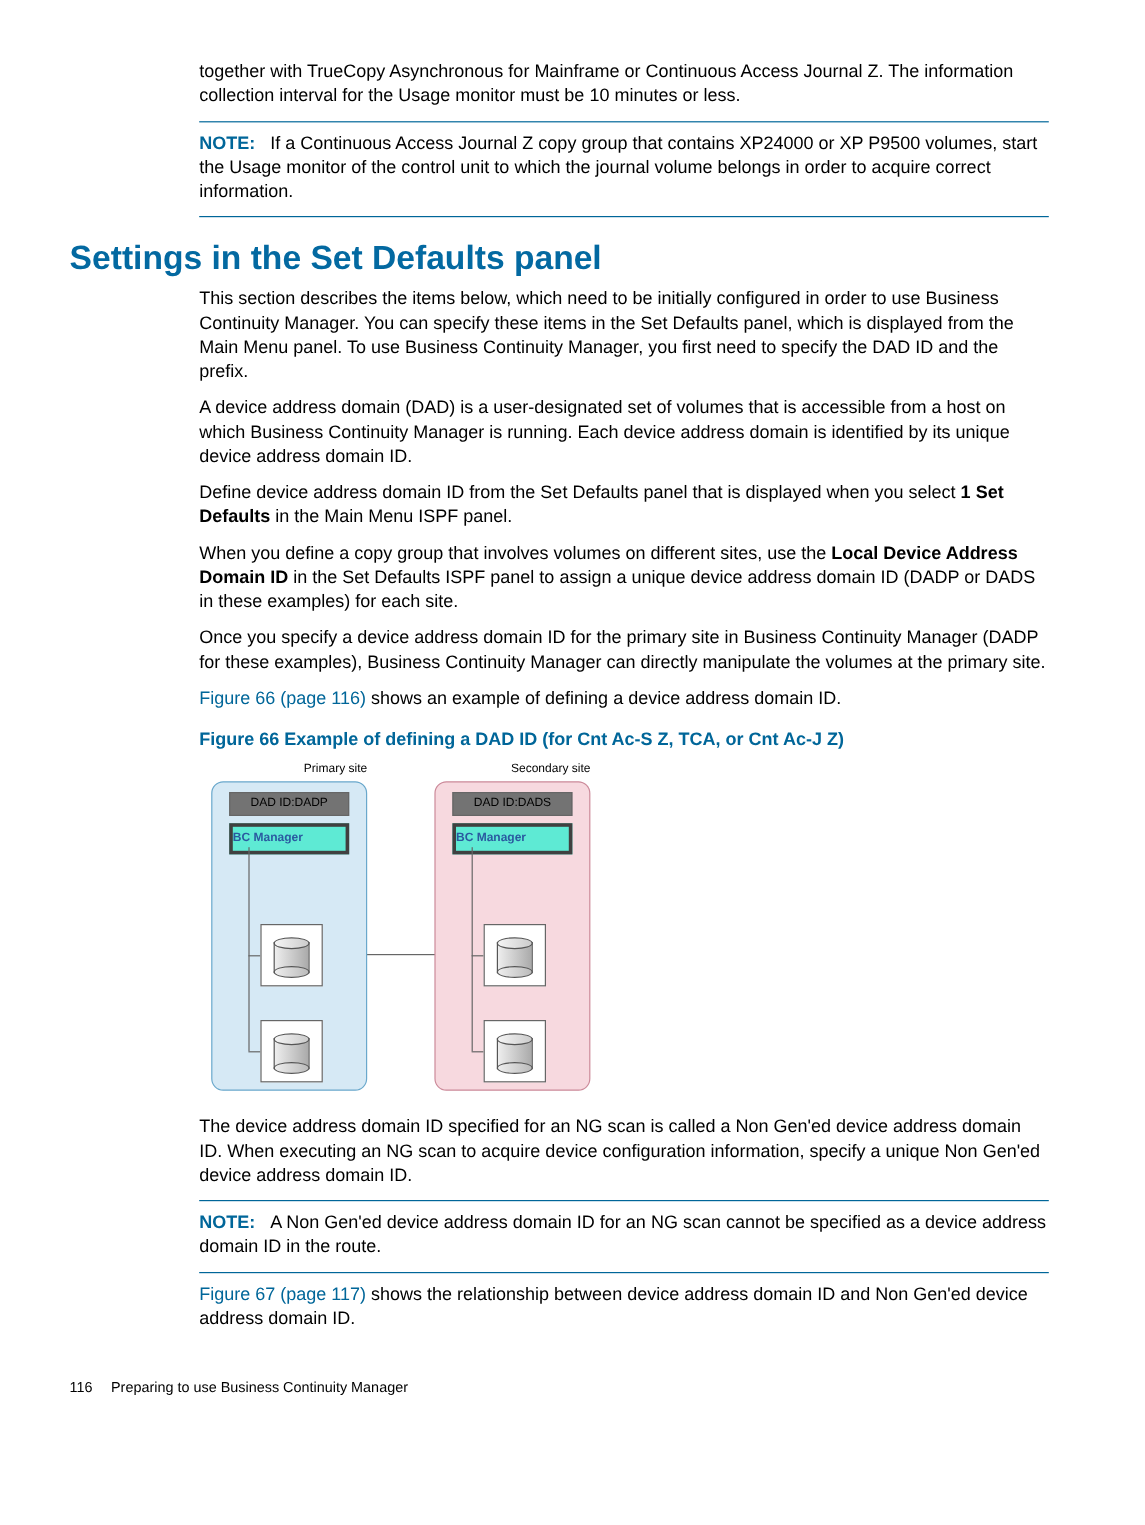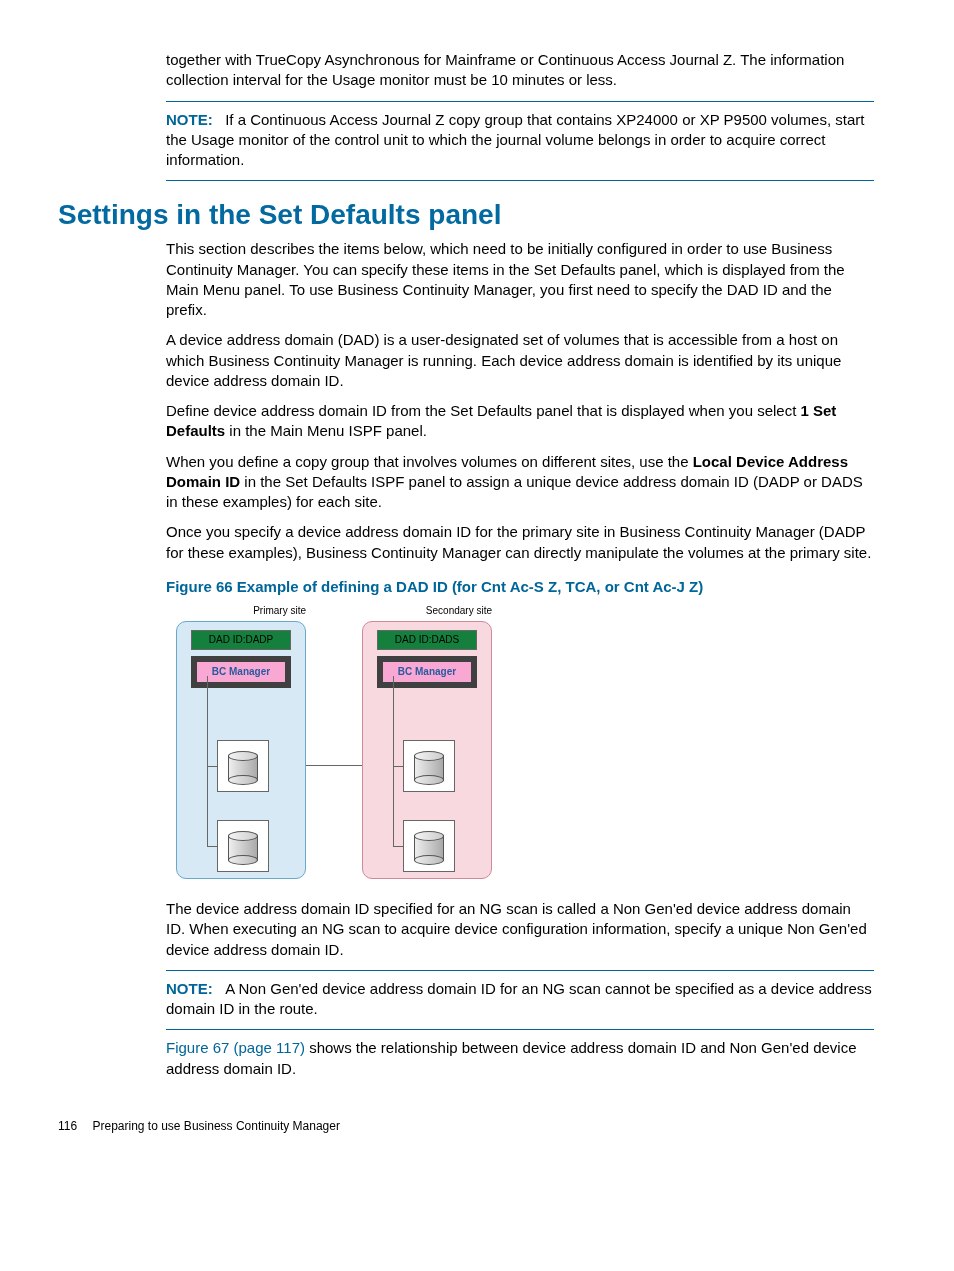--- a/index.html
+++ b/index.html
@@ -81,34 +81,33 @@
     height: 258px;
     border-radius: 10px;
     box-sizing: border-box;
   }
   .sitebox.primary { left: 10px; background: #d6e9f5; border: 1px solid #6aa8cc; }
   .sitebox.secondary { left: 196px; background: #f7d9df; border: 1px solid #cc8a9a; }
   .dad-box {
     position: absolute;
     top: 8px; left: 14px; right: 14px;
     height: 18px;
-    background: #15803d;
+    background: #737373;
     border: 1px solid #666;
     text-align: center;
     line-height: 18px;
     font-size: 10px;
     color: #000;
   }
   .bc-box {
     position: absolute;
     top: 34px; left: 14px; right: 14px;
     height: 20px;
-    background: #f9a8d4;
-    border: 6px solid #404040;
-    text-align: center;
+    background: #5eead4;
+    border: 3px solid #404040;
     line-height: 20px;
     font-size: 10px;
     font-weight: bold;
     color: #2a5aa0;
   }
   .cu-box {
     position: absolute;
     left: 40px;
     width: 52px;
     height: 52px;
@@ -162,20 +161,23 @@
 
   <div class="body-indent">
     <p>A device address domain (DAD) is a user-designated set of volumes that is accessible from a host on which Business Continuity Manager is running. Each device address domain is identified by its unique device address domain ID.</p>
     <p>
       <span>Define device address domain ID from the Set Defaults panel that is displayed when you select </span><span class="bold">1 Set Defaults</span><span> in the Main Menu ISPF panel.</span>
     </p>
     <p>
       <span>When you define a copy group that involves volumes on different sites, use the </span><span class="bold">Local Device Address Domain ID</span><span> in the Set Defaults ISPF panel to assign a unique device address domain ID (DADP or DADS in these examples) for each site.</span>
     </p>
     <p>Once you specify a device address domain ID for the primary site in Business Continuity Manager (DADP for these examples), Business Continuity Manager can directly manipulate the volumes at the primary site.</p>
+    <p>
+      <span class="figref">Figure 66 (page 116)</span><span> shows an example of defining a device address domain ID.</span>
+    </p>
 
     <p class="figcaption">Figure 66 Example of defining a DAD ID (for Cnt Ac-S Z, TCA, or Cnt Ac-J Z)</p>
 
     <div class="diagram">
       <div class="site-label" style="left:10px">Primary site</div>
       <div class="site-label" style="left:196px">Secondary site</div>
 
       <div class="hline" style="left:102px; top:160px; width:134px; height:1px;"></div>
 
       <div class="sitebox primary">

